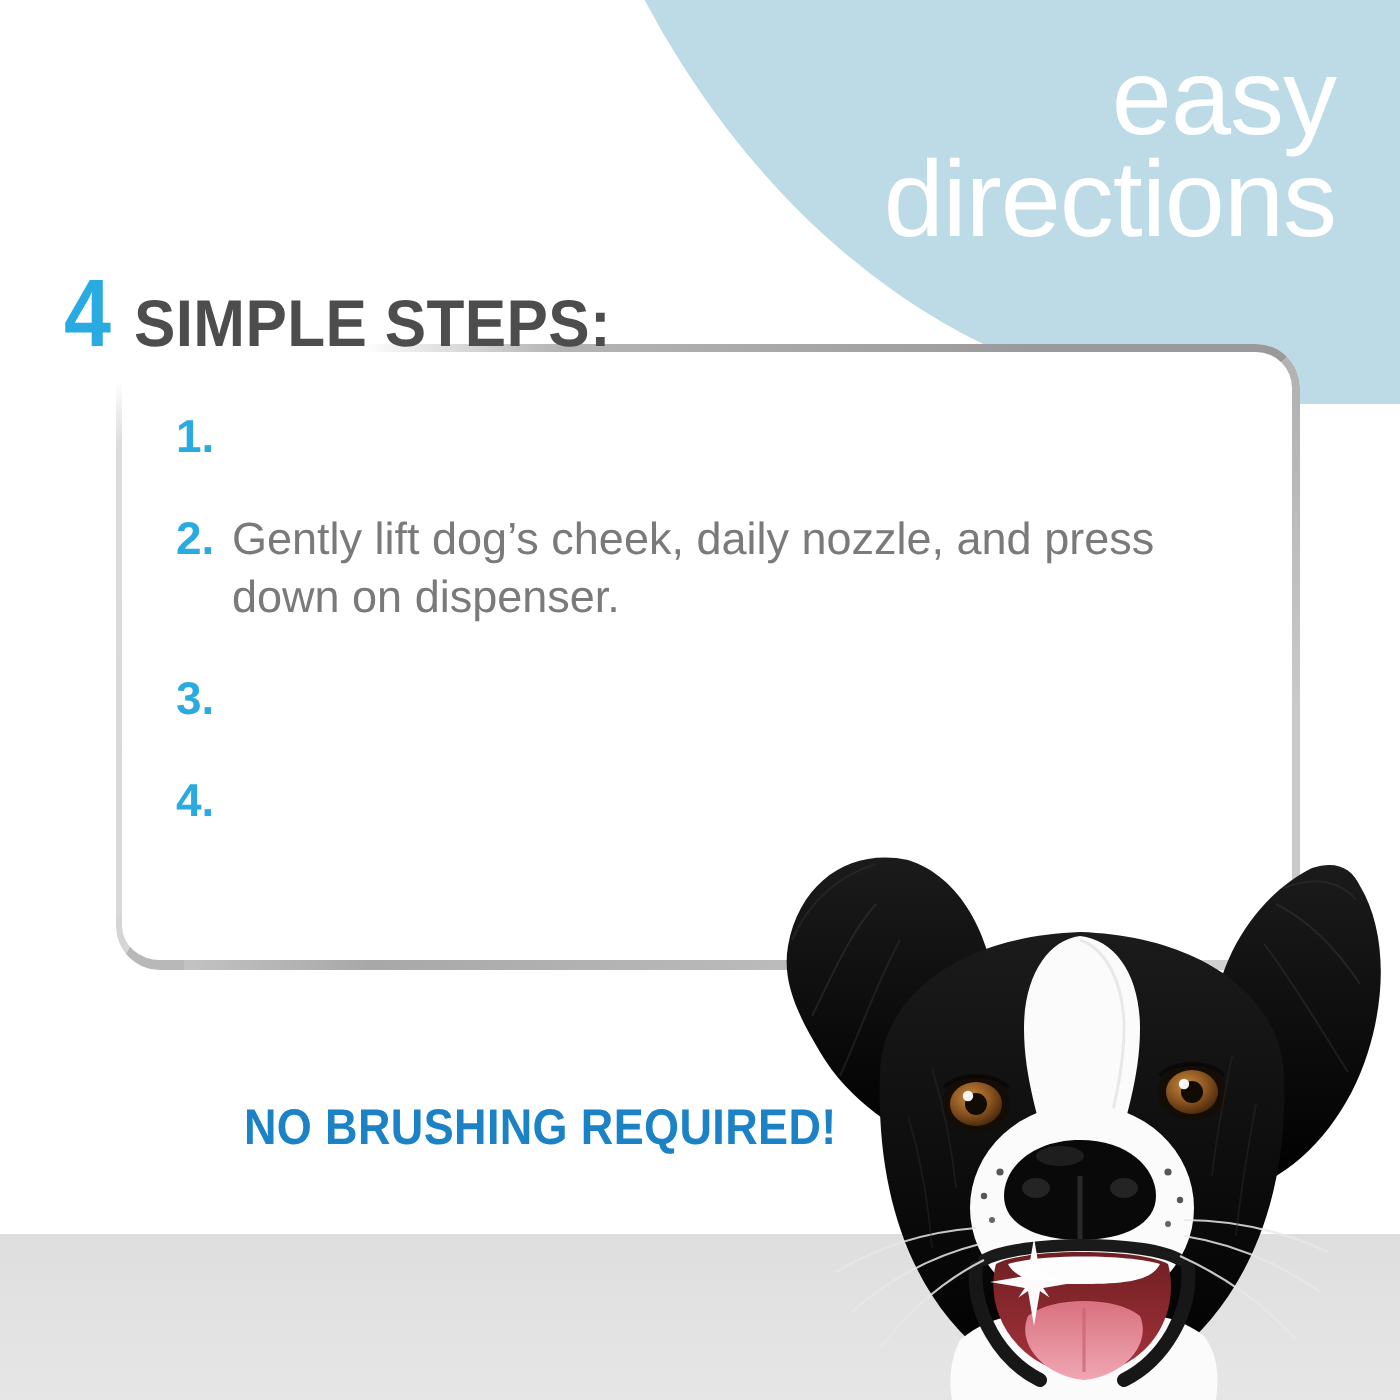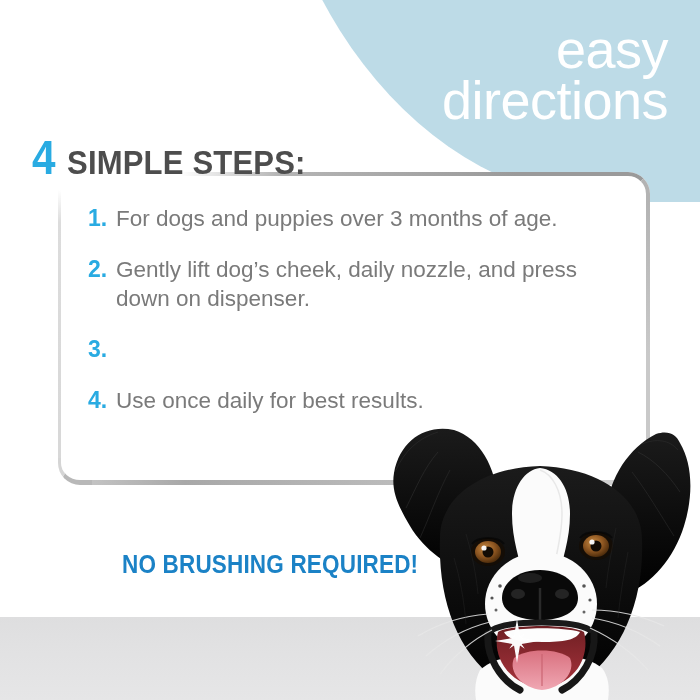--- a/index.html
+++ b/index.html
@@ -246,32 +246,30 @@
   </div>
 
   <div class="steps-heading">
     <span class="steps-number">4</span>
     <span class="steps-label">SIMPLE STEPS:</span>
   </div>
 
   <div class="steps-list">
     <div class="step-row">
       <span class="step-num">1.</span>
-      <span class="step-text">For dogs and puppies over 3 months of age.</span>
     </div>
     <div class="step-row">
       <span class="step-num">2.</span>
       <span class="step-text">Gently lift dog’s cheek, daily nozzle, and press down on dispenser.</span>
     </div>
     <div class="step-row">
       <span class="step-num">3.</span>
     </div>
     <div class="step-row">
       <span class="step-num">4.</span>
-      <span class="step-text">Use once daily for best results.</span>
     </div>
   </div>
 
   <div class="tagline">NO BRUSHING REQUIRED!</div>
 
   <div class="bottom-band"></div>
 
   <div class="dog-photo">
     <svg width="320" height="282" viewBox="0 0 320 282" xmlns="http://www.w3.org/2000/svg">
       <defs>

